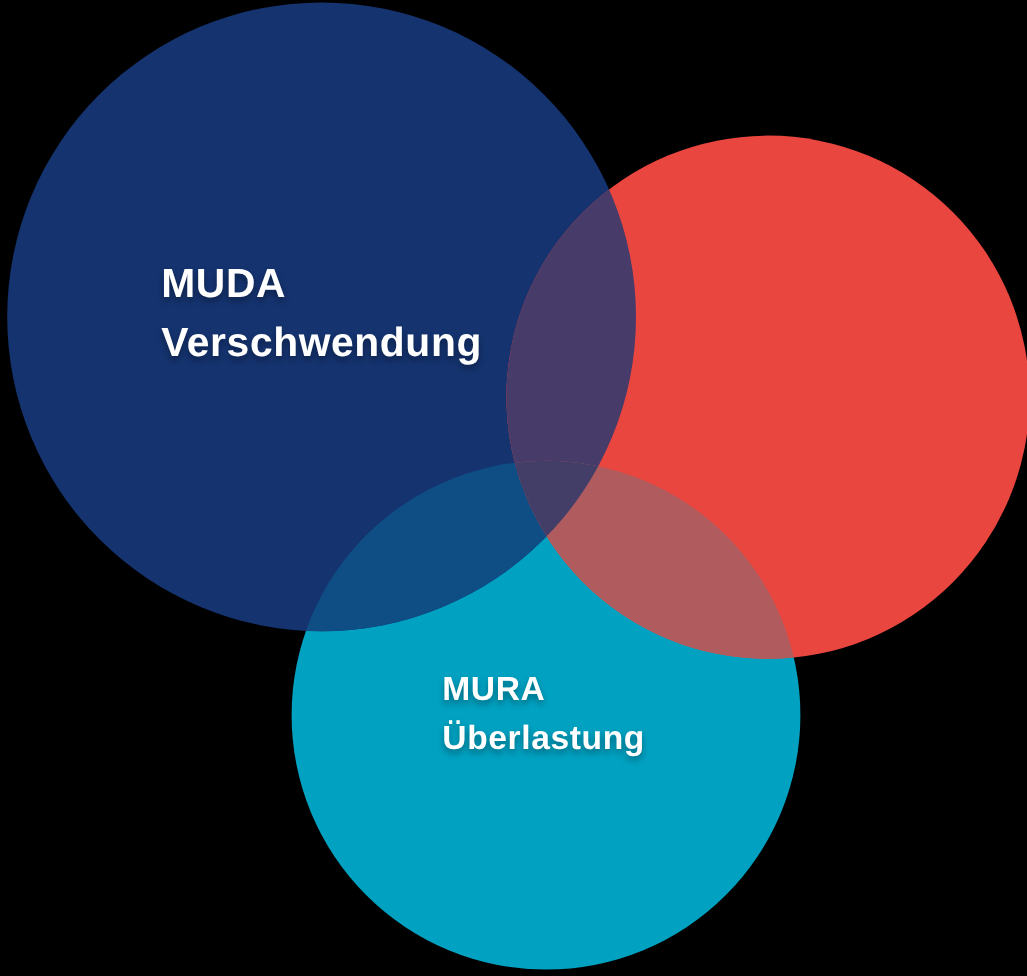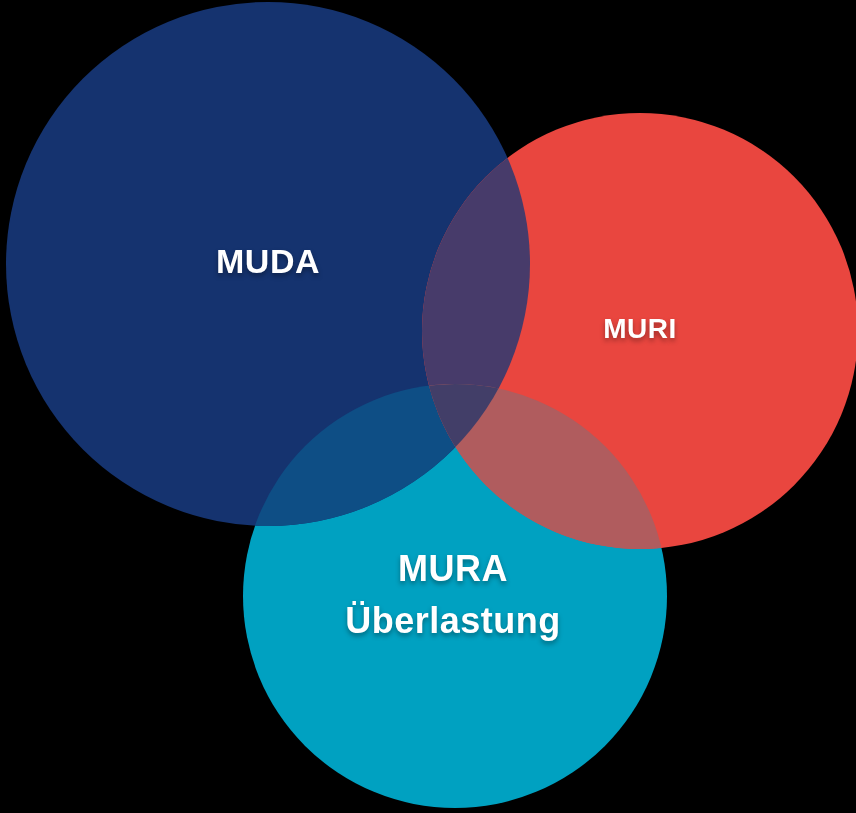--- a/index.html
+++ b/index.html
@@ -17,36 +17,35 @@
   }
   .stage svg {
     position: absolute;
     left: 0;
     top: 0;
     display: block;
   }
   .venn-label {
     position: absolute;
     transform: translate(-50%, -50%);
-    text-align: center;
     color: #ffffff;
     font-weight: 700;
     line-height: 1.45;
     letter-spacing: 0.5px;
     white-space: nowrap;
     text-shadow: 0 3px 5px rgba(0,0,0,0.35);
     pointer-events: none;
   }
   .venn-label .main,
   .venn-label .sub {
     display: block;
   }
   .label-muda { left: 268px; top: 262px; font-size: 34px; }
   .label-muri { left: 640px; top: 329px; font-size: 28px; }
-  .label-mura { left: 453px; top: 595px; font-size: 36px; }
+  .label-mura { left: 453px; top: 595px; font-size: 28px; }
 </style>
 </head>
 <body>
 
 <div class="stage" style="background: rgb(0, 0, 0);">
 
   <svg viewBox="0 0 856 813" width="856" height="813">
     <defs>
       <clipPath id="clip-muda">
           <circle cx="268" cy="264" r="262"></circle>
@@ -67,24 +66,24 @@
     <circle clip-path="url(#clip-muda)" cx="640" cy="331" r="218" fill="#473b6a"></circle>
     <circle clip-path="url(#clip-mura)" cx="640" cy="331" r="218" fill="#b05c5e"></circle>
 
     <g clip-path="url(#clip-muri)">
       <circle clip-path="url(#clip-mura)" cx="268" cy="264" r="262" fill="#423e68"></circle>
     </g>
   </svg>
 
   <div class="venn-label label-muda" style="color: rgb(255, 255, 255);">
     <span class="main">MUDA</span>
+    <span class="sub">Verschwendung</span>
   </div>
 
   <div class="venn-label label-muri" style="color: rgb(255, 255, 255);">
-    <span class="main">MURI</span>
   </div>
 
   <div class="venn-label label-mura" style="color: rgb(255, 255, 255);">
     <span class="main">MURA</span>
     <span class="sub">Überlastung</span>
   </div>
 
 </div>
 
 </body></html>

